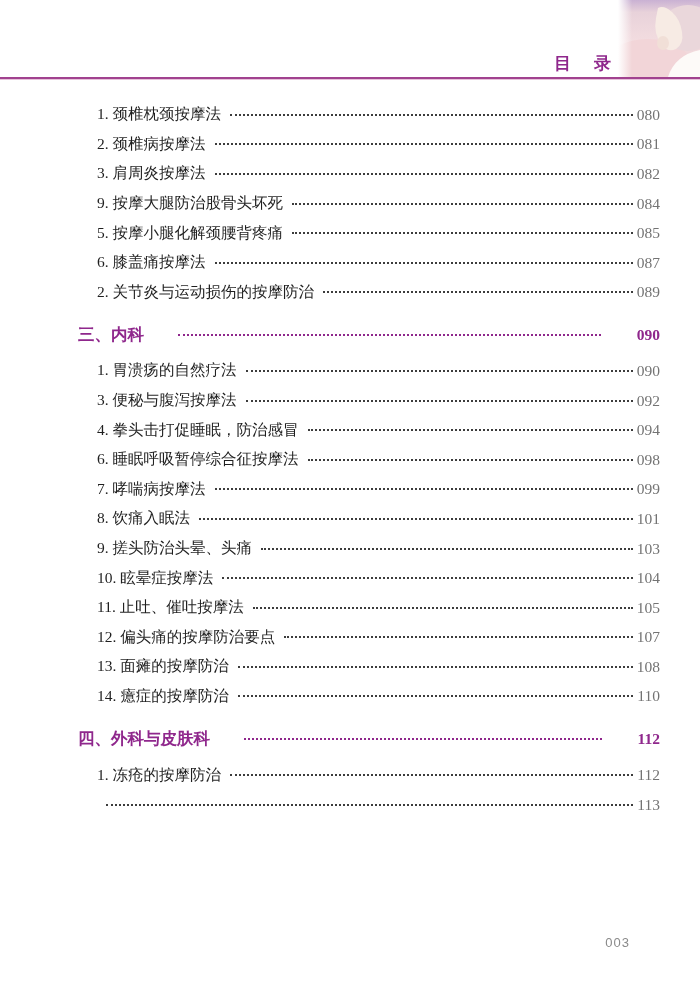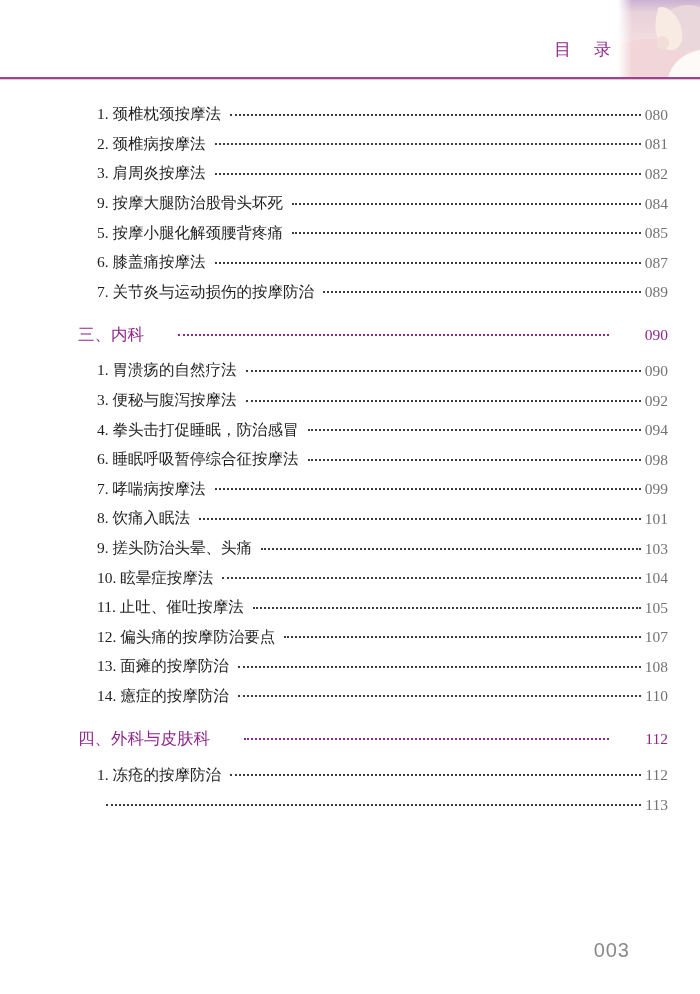--- a/index.html
+++ b/index.html
@@ -13,56 +13,56 @@
 
   
   .page-header {
     position:relative;
     height:77px;
     border-bottom:2px solid #a1428f;
     box-shadow:0 1px 0 #e6c2da;
   }
   .header-title {
     position:absolute;
-    right:80px; bottom:16px;
+    right:80px; bottom:2px;
     font-family:"Liberation Sans", sans-serif;
-    font-weight:normal;
+    font-weight:bold;
     font-size:17px;
     letter-spacing:9px;
     color:#8f278c;
     white-space:nowrap;
   }
   .header-photo {
     position:absolute;
     top:0; right:0;
     width:82px; height:77px;
     display:block;
   }
 
   
   .toc {
-    padding:21px 32px 0 78px;
+    padding:21px 40px 0 78px;
   }
   .toc-row {
     display:flex;
     align-items:center;
     white-space:nowrap;
   }
   .toc-row.item {
     height:29.6px;
     padding-left:19px;
     font-size:15.5px;
     color:#1f1f1f;
   }
   .toc-row.section {
     height:30px;
     margin-top:13px;
     margin-bottom:6px;
     font-family:"Liberation Sans", sans-serif;
-    font-weight:normal;
+    font-weight:bold;
     font-size:16.5px;
     color:#8f278c;
     gap:32px;
   }
   .ttl, .sec-label { flex:0 0 auto; }
   .leader {
     flex:1 1 auto;
     height:0;
     border-bottom:2px dotted #3c3c3c;
     margin:0 4px 0 9px;
@@ -79,23 +79,23 @@
     color:#737373;
   }
   .toc-row.section .pg {
     color:#8f278c;
     font-size:15.5px;
   }
 
   
   .footer-pagenum {
     position:absolute;
-    right:70px; bottom:32px;
+    right:70px; bottom:44px;
     font-family:"Liberation Sans", sans-serif;
-    font-size:20px;
+    font-size:13px;
     letter-spacing:1px;
     color:#8a8a8a;
   }
 </style>
 </head>
 <body>
 
 <div class="page-header">
   <span class="header-title">目 录</span>
   <svg class="header-photo" viewBox="0 0 82 77" width="82" height="77" preserveAspectRatio="none" aria-hidden="true">
@@ -146,21 +146,21 @@
       <span class="ttl">5. 按摩小腿化解颈腰背疼痛</span>
       <span class="leader"></span>
       <span class="pg">085</span>
     </div>
     <div class="toc-row item">
       <span class="ttl">6. 膝盖痛按摩法</span>
       <span class="leader"></span>
       <span class="pg">087</span>
     </div>
     <div class="toc-row item">
-      <span class="ttl">7. 关节炎与运动损伤的按摩防治</span>
+      <span class="ttl">2. 关节炎与运动损伤的按摩防治</span>
       <span class="leader"></span>
       <span class="pg">089</span>
     </div>
     <div class="toc-row section">
       <span class="sec-label">三、内科</span>
       <span class="leader"></span>
       <span class="pg">090</span>
     </div>
     <div class="toc-row item">
       <span class="ttl">1. 胃溃疡的自然疗法</span>

